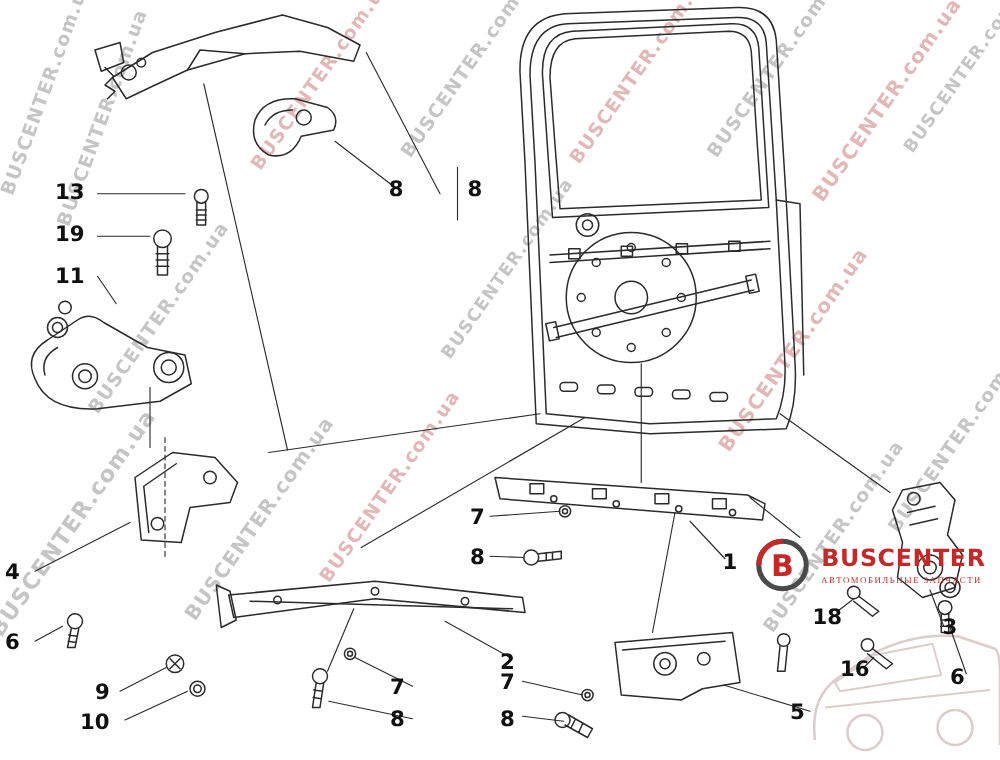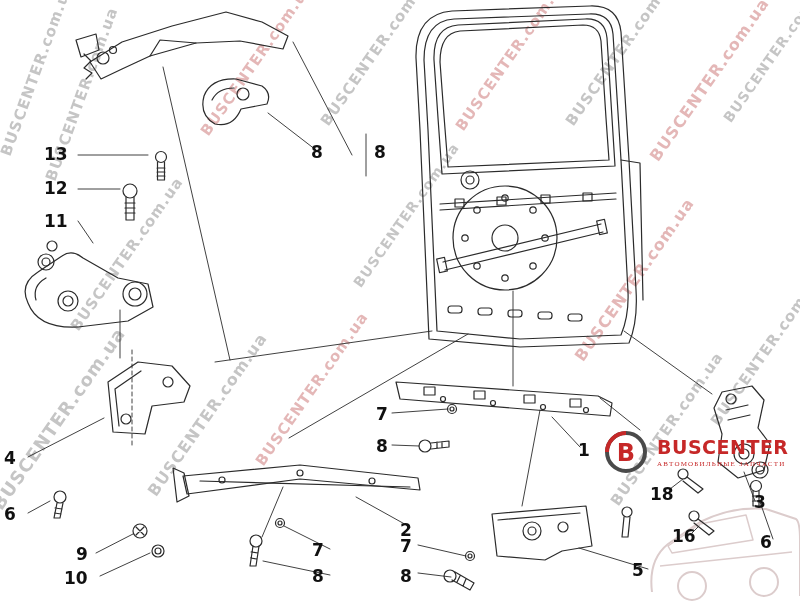--- a/index.html
+++ b/index.html
@@ -274,21 +274,21 @@
         <path d="M624,517 L622,537 M630,517 L628,537 M622,537 L628,537"></path>
       </g>
       <g>
         <circle cx="756" cy="486" r="5.5"></circle>
         <path d="M753,491 L753,506 M759,491 L759,506 M753,506 H759 M752.5,496 H760 M752.5,501 H760"></path>
       </g>
     </g>
   </svg>
 
   <div class="part-label" style="left:44px;top:146px">13</div>
-  <div class="part-label" style="left:44px;top:180px">12</div>
+  <div class="part-label" style="left:44px;top:180px">19</div>
   <div class="part-label" style="left:44px;top:213px">11</div>
   <div class="part-label" style="left:311px;top:144px">8</div>
   <div class="part-label" style="left:374px;top:144px">8</div>
   <div class="part-label" style="left:376px;top:406px">7</div>
   <div class="part-label" style="left:376px;top:438px">8</div>
   <div class="part-label" style="left:578px;top:442px">1</div>
   <div class="part-label" style="left:400px;top:522px">2</div>
   <div class="part-label" style="left:754px;top:494px">3</div>
   <div class="part-label" style="left:4px;top:450px">4</div>
   <div class="part-label" style="left:632px;top:562px">5</div>

